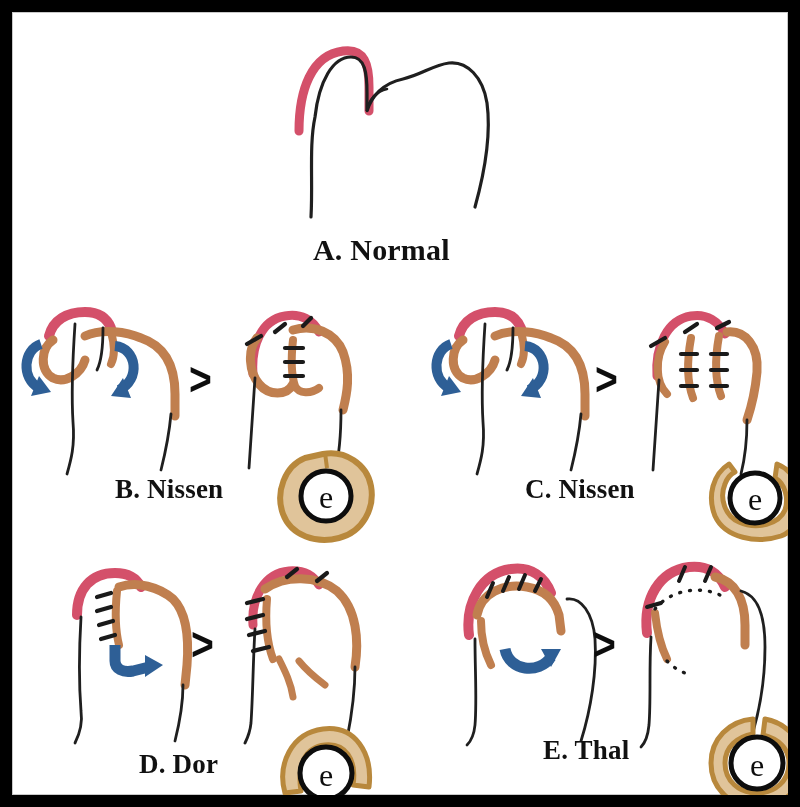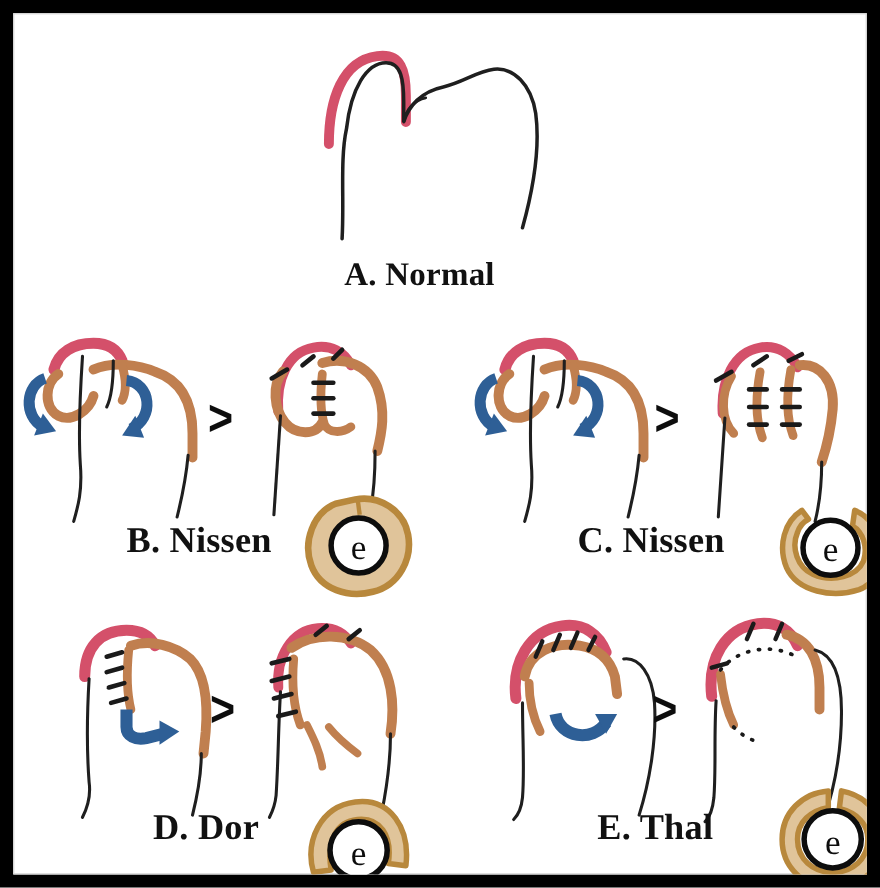--- a/index.html
+++ b/index.html
@@ -24,21 +24,21 @@
 
   .caption{
     position:absolute;
     font-family:"Liberation Serif",serif;
     font-weight:bold;
     color:#111111;
     letter-spacing:.2px;
     white-space:nowrap;
   }
   .caption-a{font-size:30px;}
-  .caption-p{font-size:33px;}
+  .caption-p{font-size:27px;}
 
   .chev{
     position:absolute;
     font-family:"Liberation Sans",sans-serif;
     font-weight:bold;
     color:#0d0d0d;
     font-size:46px;
     line-height:1;
     transform:scaleX(.85);
   }
@@ -231,21 +231,21 @@
           <line x1="16" y1="48" x2="32" y2="44"></line>
           <line x1="16" y1="64" x2="32" y2="60"></line>
           <line x1="18" y1="80" x2="34" y2="76"></line>
           <line x1="22" y1="96" x2="38" y2="92"></line>
           <line x1="56" y1="22" x2="66" y2="14"></line>
           <line x1="86" y1="26" x2="96" y2="18"></line>
         </g>
       </svg>
     </div>
 
-    <div class="caption caption-p" style="left:126px;top:180px;">D. Dor</div>
+    <div class="caption caption-p" style="left:126px;top:194px;">D. Dor</div>
 
     <div class="inset" style="left:258px;top:162px;">
       <svg width="110" height="96" viewBox="0 0 110 96">
         <path d="M14 76 C6 48, 20 16, 52 12 C84 8, 102 36, 98 70
                  L82 68 C86 42, 74 26, 54 28 C34 30, 26 48, 30 74 Z" fill="#e0c49a" stroke="#b8883c" stroke-width="5" stroke-linejoin="round"></path>
         <circle cx="55" cy="56" r="26" fill="#ffffff" stroke="#0d0d0d" stroke-width="5"></circle>
         <text x="55" y="69" text-anchor="middle" font-family="Liberation Serif, serif" font-size="32" fill="#0d0d0d">e</text>
       </svg>
     </div>
   </div>

